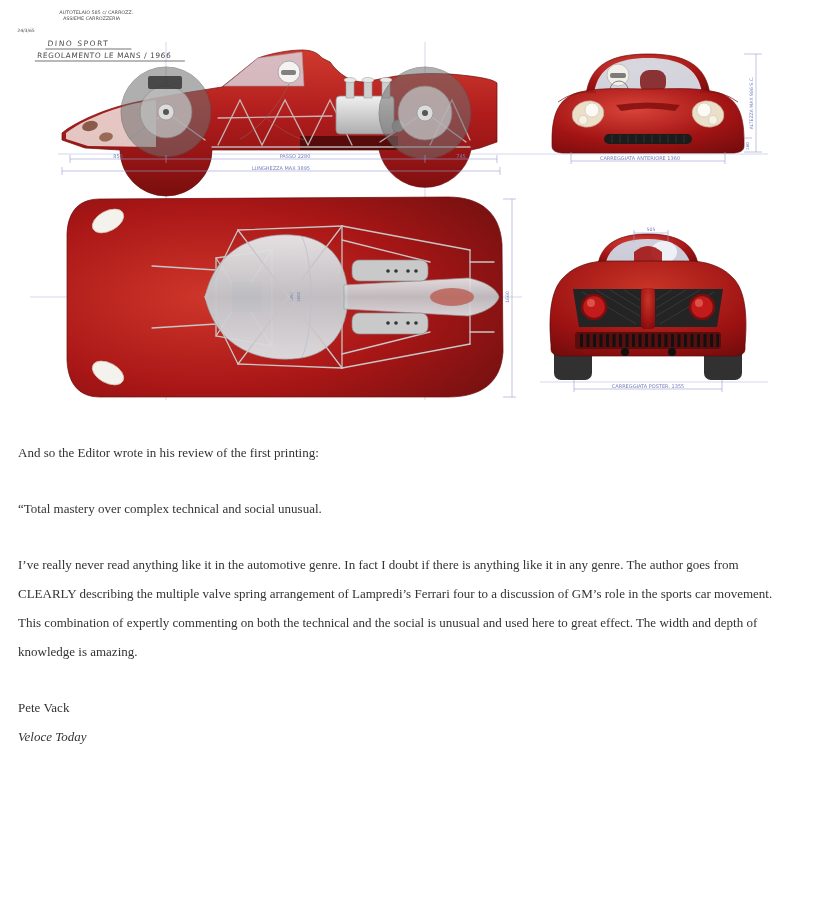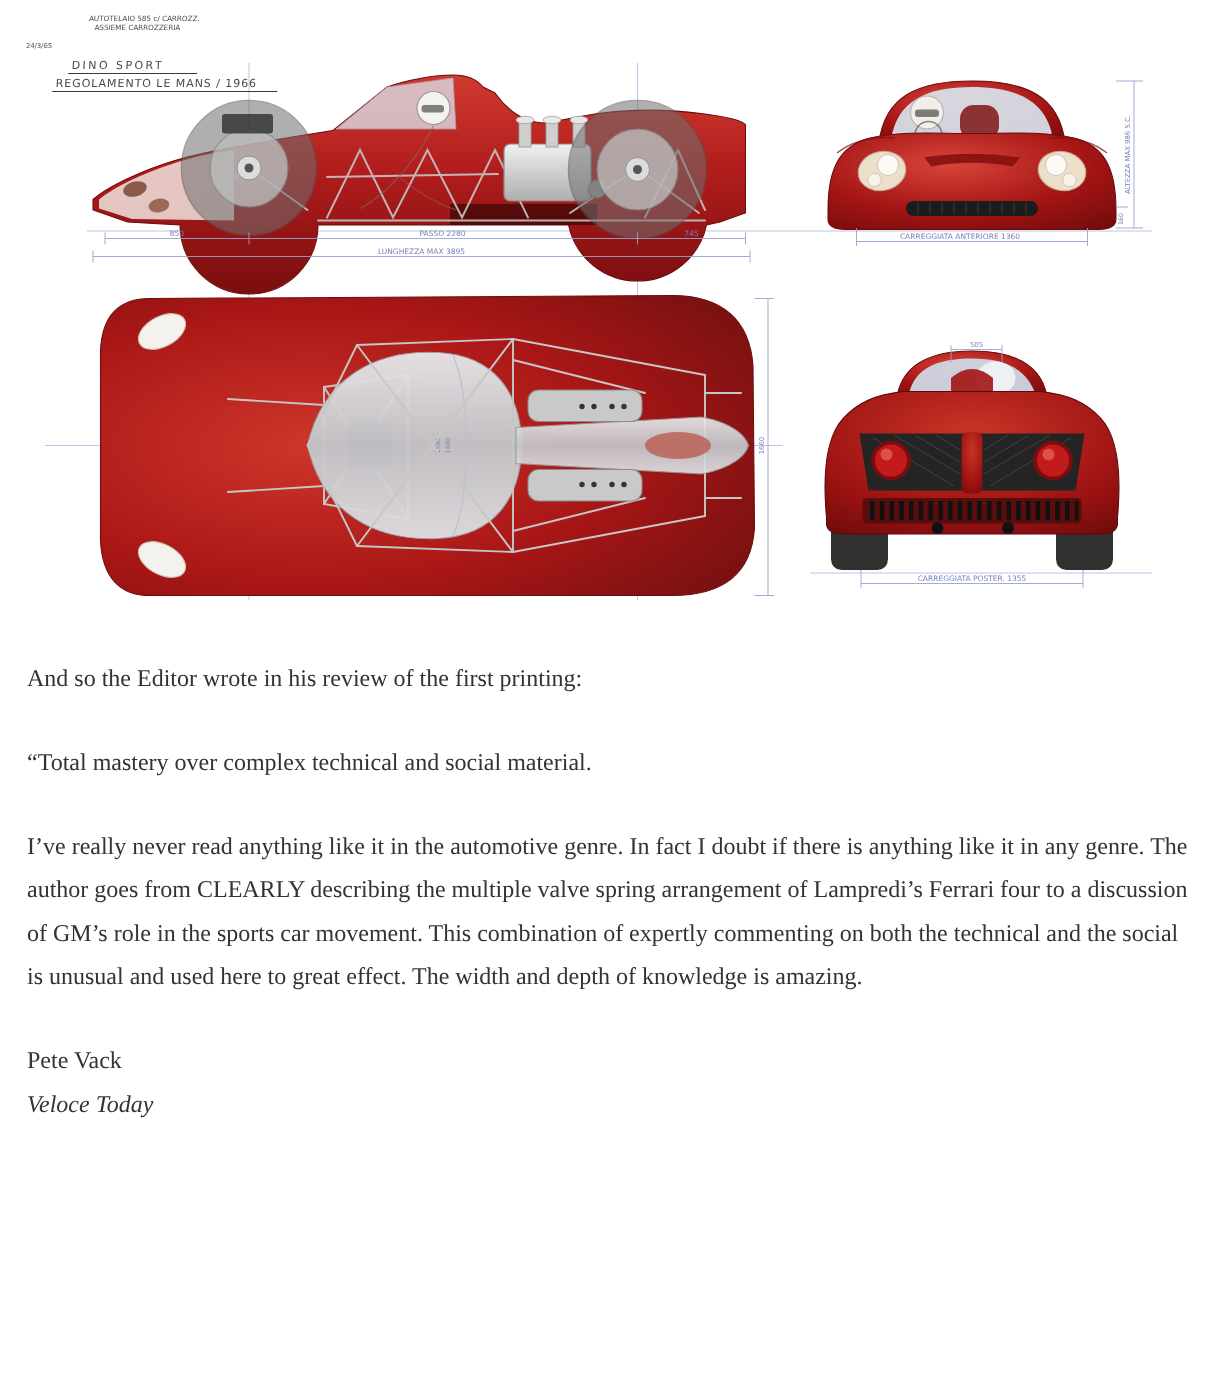--- a/index.html
+++ b/index.html
@@ -1,21 +1,21 @@
 <!DOCTYPE html>
 <html><head>
 <meta charset="utf-8">
 <style>
   html,body{margin:0;padding:0;background:#ffffff;}
   .page{width:818px;min-height:917px;margin:0 auto;background:#ffffff;position:relative;
         font-family:"Liberation Serif","DejaVu Serif",serif;color:#333333;}
   figure.drawing{margin:0;padding:0;width:818px;height:412px;position:relative;}
   figure.drawing svg{display:block;}
   .article{padding:26px 20px 0 18px;}
-  .article p{font-size:16px;line-height:29px;margin:0 0 27px 0;color:#333333;}
+  .article p{font-size:13px;line-height:29px;margin:0 0 27px 0;color:#333333;}
   .article p.sig{margin-bottom:12px;}
   .article em{font-style:italic;font-family:Liberation Serif, serif;}
   
   text.dim{font-family:"DejaVu Sans",sans-serif;fill:#7680bb;}
   text.note{font-family:"DejaVu Sans",sans-serif;fill:#4a4a4a;}
   .dimline{stroke:#98a0d0;stroke-width:0.6;}
   .guide{stroke:#b6bde2;stroke-width:0.6;}
   .truss{stroke:#c6c6c6;stroke-width:1.3;fill:none;stroke-linecap:round;}
 </style>
 </head>
@@ -337,18 +337,18 @@
           <line class="dimline" x1="503" y1="397" x2="516" y2="397"></line>
           <line class="dimline" x1="512" y1="199" x2="512" y2="397"></line>
           <text class="dim" x="509" y="297" font-size="4.6" text-anchor="middle" transform="rotate(-90 509 297)">1660</text>
         </g>
       </g>
     </svg>
   </figure>
 
   <div class="article">
     <p>And so the Editor wrote in his review of the first printing:</p>
-    <p>“Total mastery over complex technical and social material.</p>
+    <p>“Total mastery over complex technical and social unusual.</p>
     <p>I’ve really never read anything like it in the automotive genre. In fact I doubt if there is anything like it in any genre. The author goes from CLEARLY describing the multiple valve spring arrangement of Lampredi’s Ferrari four to a discussion of GM’s role in the sports car movement. This combination of expertly commenting on both the technical and the social is unusual and used here to great effect. The width and depth of knowledge is amazing.</p>
     <p class="sig"><span>Pete Vack</span><br><em>Veloce Today</em></p>
   </div>
 
 </div>
 
 </body></html>

